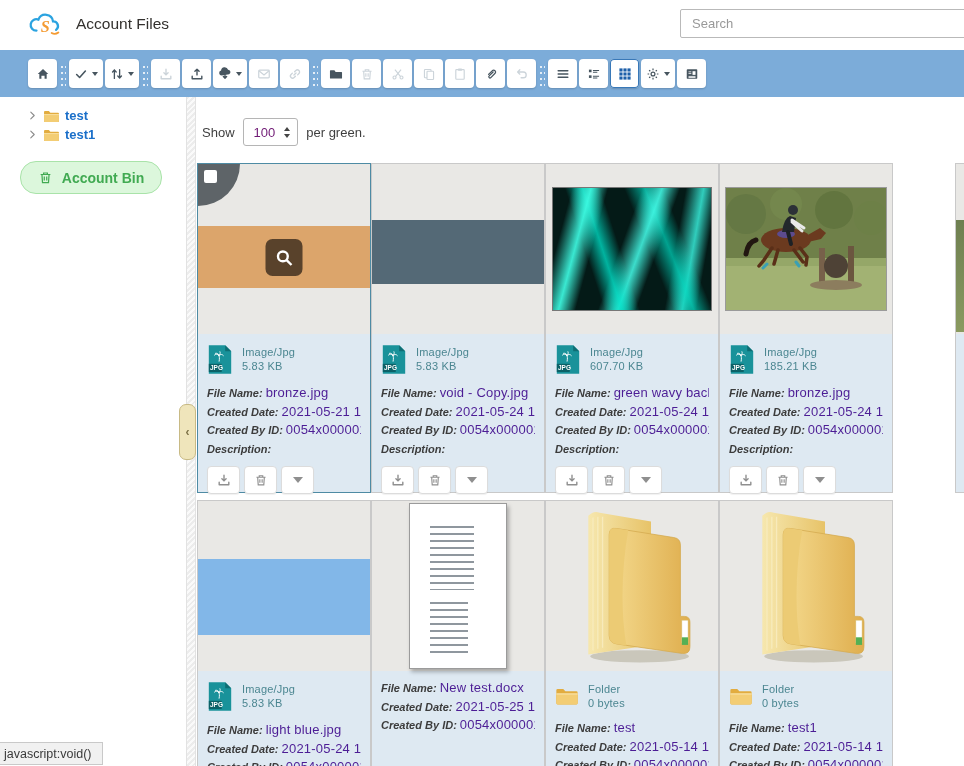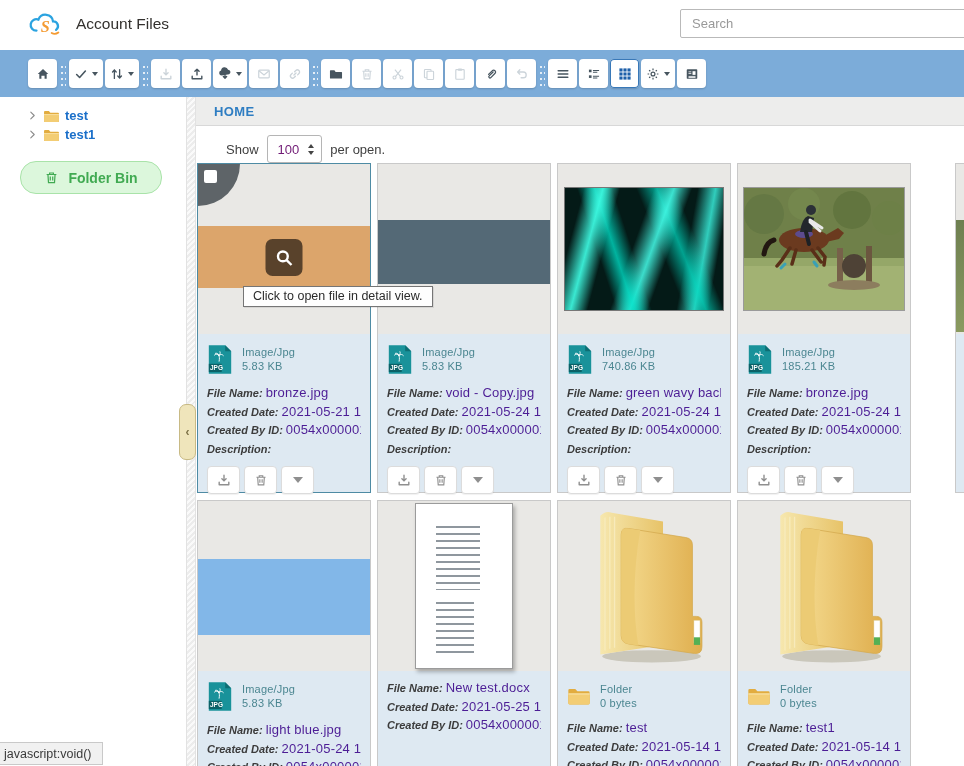--- a/index.html
+++ b/index.html
@@ -47,31 +47,31 @@
             border-left:1px solid #e2e2e2;border-right:1px solid #e2e2e2;}
   .handle{position:absolute;left:179px;top:404px;width:15px;height:54px;background:#efe5bb;
           border:1px solid #c8ba85;border-radius:7px;z-index:20;display:flex;align-items:center;
           justify-content:center;font-size:12px;color:#7c7146;font-weight:700;cursor:pointer;}
 
   
   .main{position:absolute;left:196px;top:97px;right:0;bottom:0;background:#fff;}
   .home-bar{height:28px;background:#ededec;border-bottom:1px solid #d8d8d8;display:flex;
             align-items:center;padding-left:18px;}
   .home-text{font-size:13px;font-weight:700;color:#2e7dc2;letter-spacing:.4px;cursor:pointer;}
-  .show-row{display:flex;align-items:center;gap:8px;padding:8px 0 0 6px;font-size:13px;color:#3f3f3f;height:30px;margin-left:24px;}
+  .show-row{display:flex;align-items:center;gap:8px;padding:20px 0 0 6px;font-size:13px;color:#3f3f3f;height:30px;}
   .spin{display:inline-flex;align-items:center;border:1px solid #b5b5b5;border-radius:3px;height:26px;
         padding:0 7px 0 10px;gap:9px;background:#fff;cursor:pointer;}
   .spin-val{font-size:13px;color:#701a75;}
   .spin-arrows i{display:block;width:0;height:0;border-left:3.5px solid transparent;border-right:3.5px solid transparent;}
   .spin-arrows .up{border-bottom:4.5px solid #444;margin-bottom:3px;}
   .spin-arrows .dn{border-top:4.5px solid #444;}
 
   
   .grid{position:absolute;left:0;top:66px;right:0;bottom:0;overflow:hidden;}
-  .crow{position:absolute;left:1px;display:flex;gap:6px;}
+  .crow{position:absolute;left:1px;display:flex;}
   .crow.r1{top:0;} .crow.r2{top:337px;}
   .card{flex:0 0 174px;width:174px;height:330px;border:1px solid #c9c9c9;background:#fff;
         box-sizing:border-box;position:relative;}
   .card.selected{border-color:#4e8ba4;}
   .thumb{height:170px;background:#e9e8e5;position:relative;display:flex;align-items:center;justify-content:center;}
   .band{position:absolute;left:0;right:0;}
   .wavy{width:160px;height:124px;border:1px solid #777;box-sizing:border-box;
     background:
       linear-gradient(105deg,rgba(0,0,0,0) 10%,rgba(64,255,230,.9) 20%,rgba(0,0,0,0) 29%),
       linear-gradient(72deg,rgba(0,0,0,0) 26%,rgba(0,230,205,.75) 35%,rgba(0,0,0,0) 44%),
@@ -437,40 +437,37 @@
       </svg>
     <svg class="sfold" viewBox="0 0 18 15">
         <use href="#i-foldersmall" xlink:href="#i-foldersmall"></use>
       </svg>
     <span class="tree-label">test1</span>
   </div>
   <div class="recycle">
     <svg class="ricon" viewBox="0 0 16 16">
         <use href="#i-trash" xlink:href="#i-trash"></use>
       </svg>
-    <span>Folder Bin</span>
+    <span>Account Bin</span>
   </div>
 </div>
 <div class="vdivider"></div>
 <div class="handle">‹</div>
 
 <div class="main">
-  <div class="home-bar">
-    <span class="home-text">HOME</span>
-  </div>
   <div class="show-row">
     <span>Show</span>
     <div class="spin">
       <span class="spin-val">100</span>
       <span class="spin-arrows">
           <i class="up"></i>
           <i class="dn"></i>
         </span>
     </div>
-    <span>per open.</span>
+    <span>per green.</span>
   </div>
   <div class="grid">
     <div class="crow r1">
         <div class="card selected">
     <div class="thumb">
             <div class="band" style="background: rgb(220, 165, 107); top: 62px; height: 62px;"></div>
             <div class="corner"></div>
             <div class="mag">
               <svg viewBox="0 0 16 16">
                 <use href="#i-searchmag" xlink:href="#i-searchmag"></use>
@@ -553,21 +550,21 @@
           </div>
     <div class="info">
       <div class="typerow">
         <span class="ficon">
                 <svg viewBox="0 0 30 36" class="ficon-file">
                   <use href="#i-jpgfile" xlink:href="#i-jpgfile"></use>
                 </svg>
               </span>
         <span class="ftext">
           <span class="ftype">Image/Jpg</span>
-          <span class="fsize">740.86 KB</span>
+          <span class="fsize">607.70 KB</span>
         </span>
       </div>
       <div class="frow"><i class="flabel">File Name:</i><span class="fval fname">green wavy backgro...</span></div>
       <div class="frow"><i class="flabel">Created Date:</i><span class="fval fdate">2021-05-24 19:0...</span></div>
       <div class="frow"><i class="flabel">Created By ID:</i><span class="fval fby">0054x000001yD...</span></div>
       <div class="frow"><i class="flabel">Description:</i><span class="fval fdesc"></span></div>
       <div class="actions">
         <button class="cbtn">
                 <svg viewBox="0 0 16 16">
                   <use href="#i-download" xlink:href="#i-download"></use>
@@ -725,17 +722,16 @@
       <div class="frow"><i class="flabel">Created Date:</i><span class="fval fdate">2021-05-14 16:1...</span></div>
       <div class="frow"><i class="flabel">Created By ID:</i><span class="fval fby">0054x000001yF...</span></div>
 
     </div>
   </div>
       </div>
     <div class="sliver">
       <div class="sthumb"></div>
       <div class="sinfo"></div>
     </div>
-    <div class="tooltip">Click to open file in detail view.</div>
   </div>
 </div>
 
 <div class="status">javascript:void()</div>
 
 </body></html>

